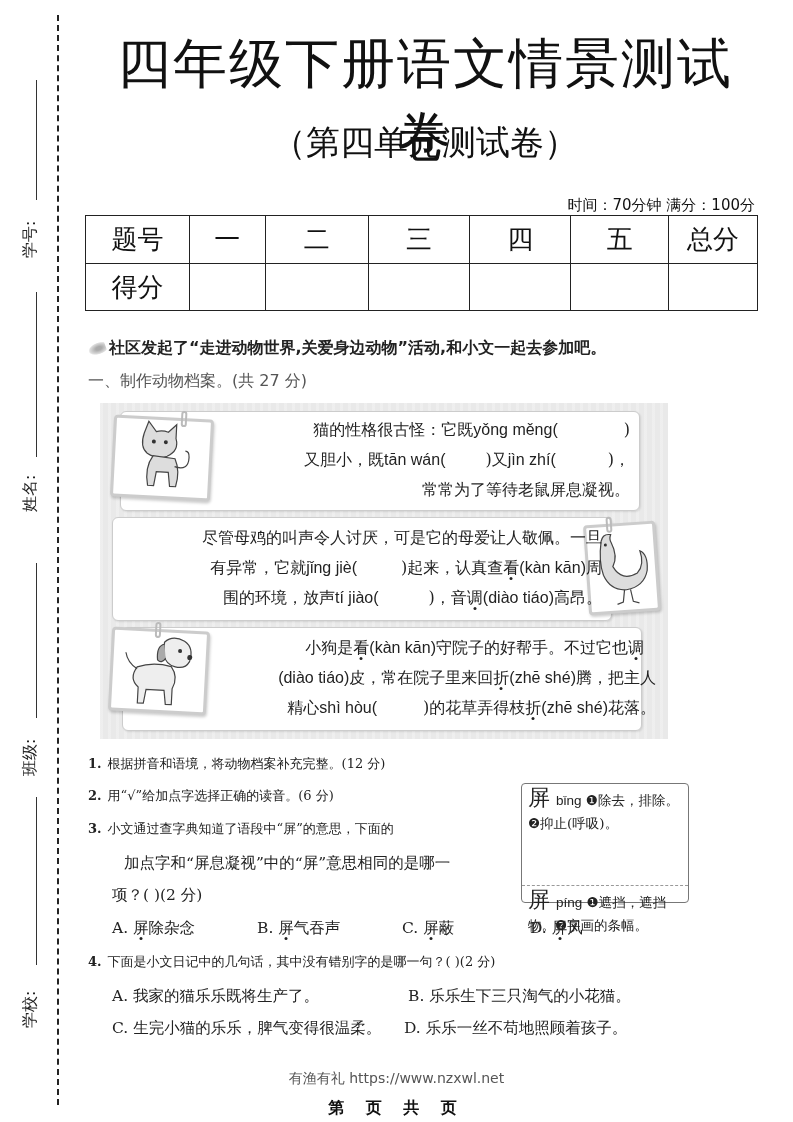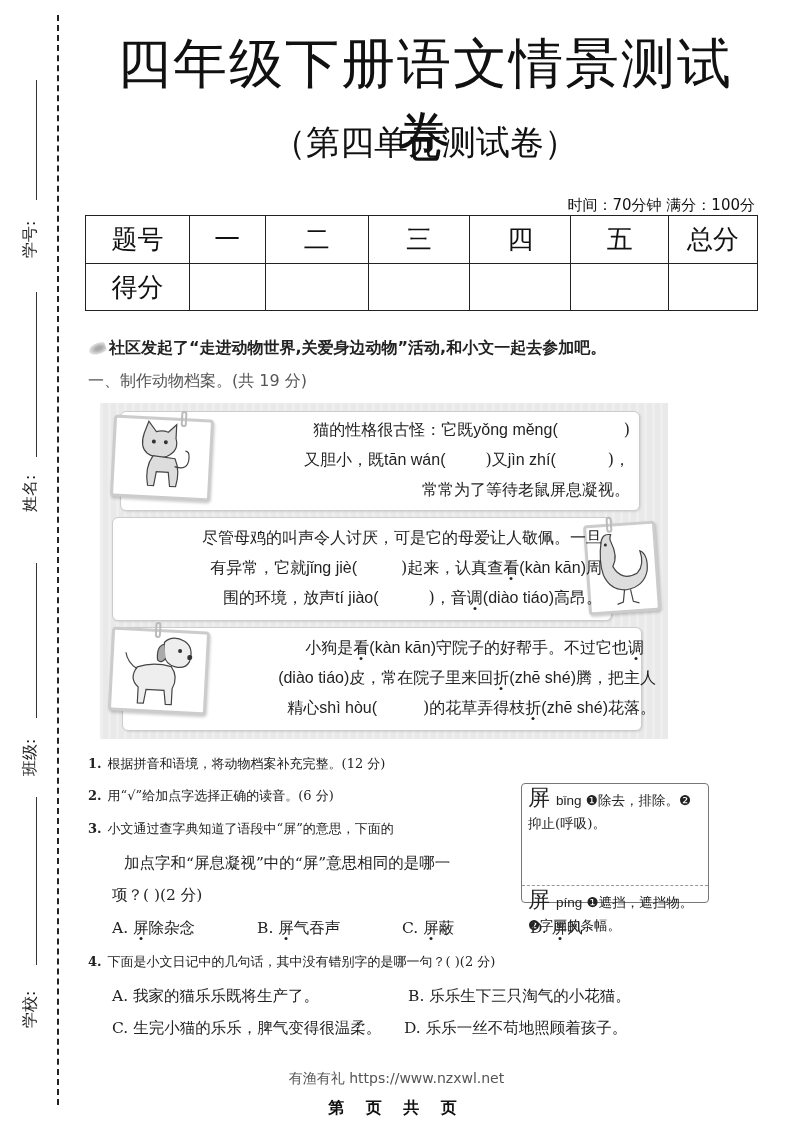--- a/index.html
+++ b/index.html
@@ -37,21 +37,21 @@
   .dot { position: relative; }
   .dot::after { content: ""; position: absolute; left: 50%; bottom: -3px; width: 3px; height: 3px; border-radius: 50%; background: #222; transform: translateX(-50%); }
   .pic { position: absolute; background: #fff; border: 3px solid #ccc; border-radius: 4px; box-shadow: 1px 2px 3px rgba(0,0,0,0.2); }
   .clip { position: absolute; width: 6px; height: 16px; border: 2px solid #bbb; border-radius: 3px; top: -10px; }
 
   
   .q { position: absolute; left: 88px; font-family: "DejaVu Serif", "Liberation Serif", serif; font-size: 13px; color: #222; line-height: 32px; }
   .q .num { font-weight: bold; margin-right: 6px; }
   .indent { position: absolute; font-family: "DejaVu Serif", "Liberation Serif", serif; font-size: 15.5px; color: #222; }
 
-  .dict { position: absolute; left: 521px; top: 783px; width: 188px; height: 120px; border: 1.5px solid #777; border-radius: 4px; background: #fff; font-family: "DejaVu Serif", serif; font-size: 13.5px; color: #222; }
+  .dict { position: absolute; left: 521px; top: 783px; width: 168px; height: 120px; border: 1.5px solid #777; border-radius: 4px; background: #fff; font-family: "DejaVu Serif", serif; font-size: 13.5px; color: #222; }
   .dict .entry { padding: 3px 6px; line-height: 22px; }
   .dict .entry + .entry { border-top: 1.5px dashed #999; margin-top: 48px; }
   .dict .big { font-size: 22px; margin-right: 6px; }
 
   .footer-src { position: absolute; left: 0; width: 793px; top: 1070px; text-align: center; font-size: 14px; color: #555; }
   .footer-page { position: absolute; left: 0; width: 793px; top: 1098px; text-align: center; font-size: 16px; font-weight: bold; color: #111; letter-spacing: 8px; }
 </style>
 </head>
 <body>
 
@@ -104,21 +104,21 @@
     <td></td>
     <td></td>
   </tr>
 </tbody>
   </table>
 
 <div class="intro">
   <span class="leaf"></span>
   <span>社区发起了“走进动物世界,关爱身边动物”活动,和小文一起去参加吧。</span>
 </div>
-<div class="section-head">一、制作动物档案。(共 19 分)</div>
+<div class="section-head">一、制作动物档案。(共 27 分)</div>
 
 <div class="panel">
 
   <div class="card" style="left:20px;top:8px;width:520px;height:100px"></div>
   <div class="pic" style="left:12px;top:14px;width:100px;height:82px;transform:rotate(3deg)">
     <span class="clip" style="left:64px"></span>
     <svg width="94" height="76" viewBox="0 0 94 76">
       <g fill="#ddd" stroke="#444" stroke-width="1.2">
         <path d="M28 14 L32 2 L40 12 Q46 10 52 12 L60 4 L60 18 Q64 30 52 36 Q42 40 32 34 Q24 28 28 14 Z"></path>
         <path d="M38 36 Q30 48 34 66 L40 66 L42 52 L54 52 L56 66 L62 66 Q66 50 60 38 Z"></path>

